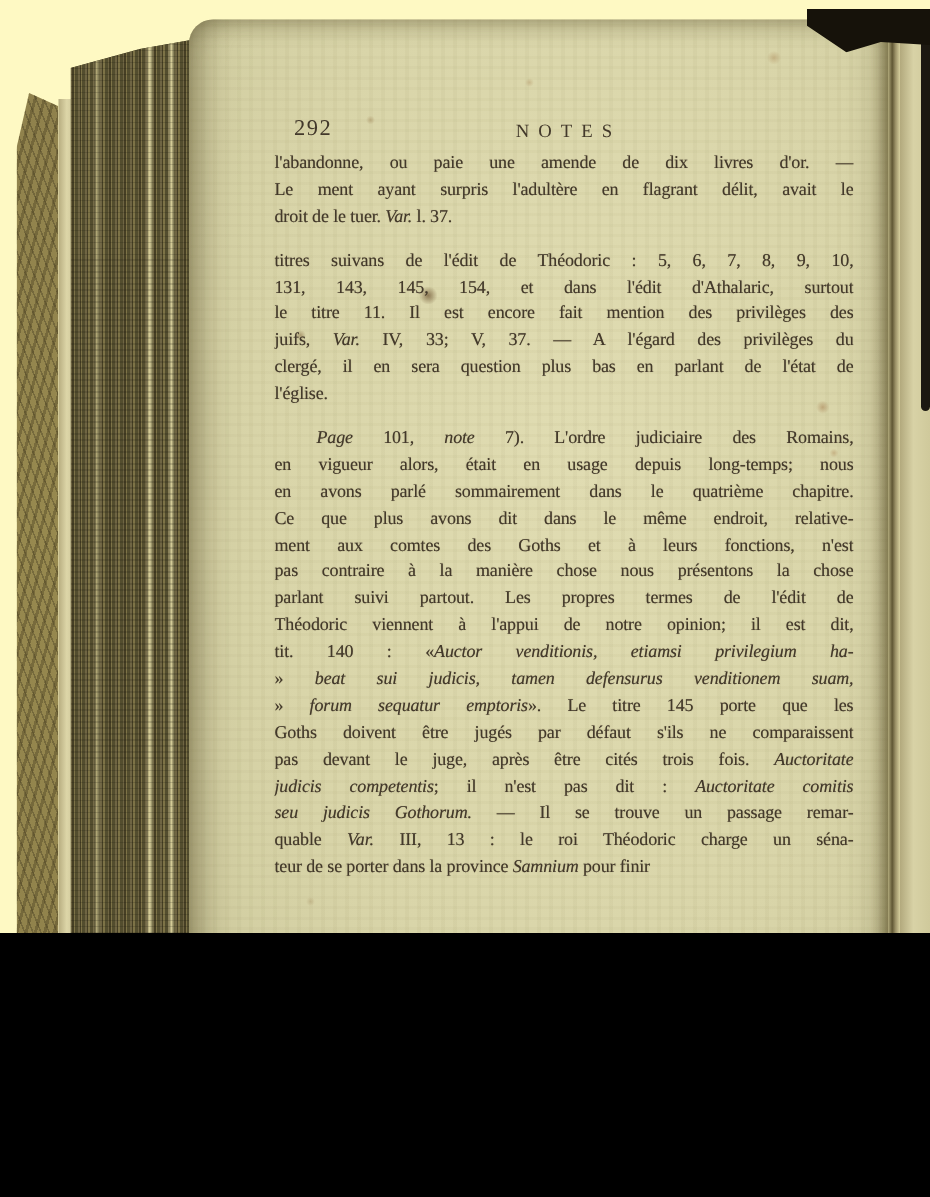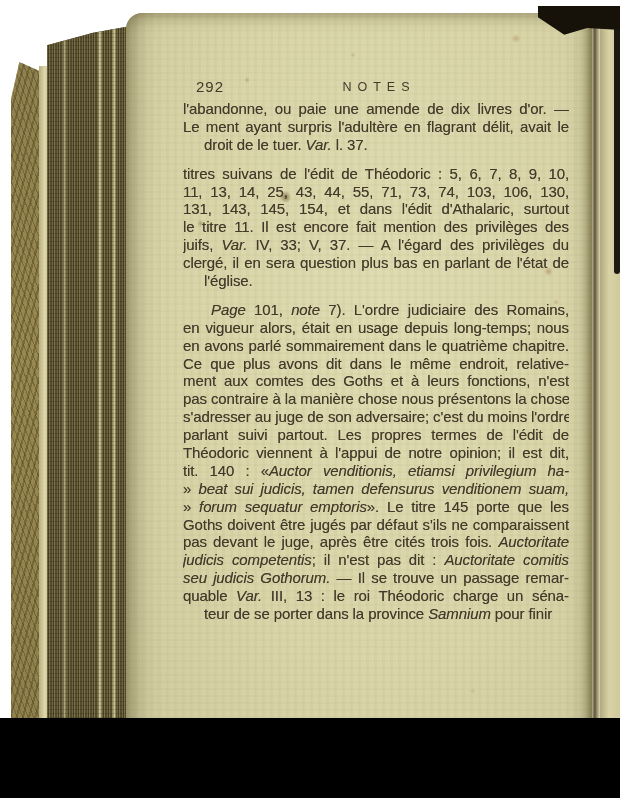--- a/index.html
+++ b/index.html
@@ -1,19 +1,19 @@
 <!DOCTYPE html>
 <html><head>
 <meta charset="utf-8">
 <style>
   html,body{margin:0;padding:0;background:#000;}
   .stage{
-    position:relative; width:620px; height:718px; overflow:hidden;
-    background:#ffffff;
-    font-family:Liberation Sans, sans-serif;
+    position:relative; width:620px; height:622px; overflow:hidden;
+    background:#fef9c3;
+    font-family:Liberation Serif, serif;
   }
   
   .cover-strip{
     position:absolute; left:11px; top:62px; width:28px; height:734px;
     background:
       repeating-linear-gradient(105deg, rgba(70,60,30,.38) 0 2px, rgba(0,0,0,0) 2px 6px),
       repeating-linear-gradient(68deg, rgba(45,38,20,.30) 0 1px, rgba(0,0,0,0) 1px 5px),
       linear-gradient(180deg,#8f814c,#97894f 40%,#8d7f4a);
     clip-path:polygon(30% 0,100% 1.2%,100% 100%,0 99.5%,0 5%);
   }
@@ -85,31 +85,31 @@
   }
   .folio{
     position:absolute; left:13px; top:0; font-size:15px; letter-spacing:1px;
   }
   .running-title{
     position:absolute; left:0; right:0; top:2px; text-align:center;
     font-size:12.5px; letter-spacing:6px; text-indent:6px;
   }
   .text-block{
     position:absolute; left:183px; top:100px; width:386px;
-    font-size:15px; line-height:17.9px; color:#43392b;
+    font-size:12px; line-height:17.9px; color:#43392b;
     letter-spacing:-.1px;
     text-shadow:0 0 .5px rgba(62,50,30,.55);
   }
   .paragraph{margin:0;}
   .paragraph + .paragraph{margin-top:11px;}
   .line{
     height:17.9px; overflow:hidden; white-space:nowrap;
     text-align:justify; text-align-last:justify;
   }
-  .line.last{text-align:left; text-align-last:left;margin-left:21px;}
+  .line.last{text-align:left; text-align-last:left;}
   .line.indent{text-indent:28px;}
   .line em{font-style:italic;}
 </style>
 </head>
 <body>
 
 <div class="stage">
 
   <div class="cover-strip"></div>
   <div class="flyleaf-sliver"></div>
@@ -139,35 +139,33 @@
   </div>
 
   <div class="text-block">
       <div class="paragraph">
         <div class="line"><span>l'abandonne, ou paie une amende de dix livres d'or. —</span></div>
         <div class="line"><span>Le ment ayant surpris l'adultère en flagrant délit, avait le</span></div>
         <div class="line last"><span>droit de le tuer. </span><em>Var.</em><span> l. 37.</span></div>
       </div>
       <div class="paragraph">
         <div class="line"><span>titres suivans de l'édit de Théodoric : 5, 6, 7, 8, 9, 10,</span></div>
-        <div class="line"><span>11, 13, 14, 25, 43, 44, 55, 71, 73, 74, 103, 106, 130,</span></div>
         <div class="line"><span>131, 143, 145, 154, et dans l'édit d'Athalaric, surtout</span></div>
         <div class="line"><span>le titre 11. Il est encore fait mention des privilèges des</span></div>
         <div class="line"><span>juifs, </span><em>Var.</em><span> IV, 33; V, 37. — A l'égard des privilèges du</span></div>
         <div class="line"><span>clergé, il en sera question plus bas en parlant de l'état de</span></div>
         <div class="line last"><span>l'église.</span></div>
       </div>
       <div class="paragraph">
         <div class="line indent"><em>Page</em><span> 101, </span><em>note</em><span> 7). L'ordre judiciaire des Romains,</span></div>
         <div class="line"><span>en vigueur alors, était en usage depuis long-temps; nous</span></div>
         <div class="line"><span>en avons parlé sommairement dans le quatrième chapitre.</span></div>
         <div class="line"><span>Ce que plus avons dit dans le même endroit, relative-</span></div>
         <div class="line"><span>ment aux comtes des Goths et à leurs fonctions, n'est</span></div>
         <div class="line"><span>pas contraire à la manière chose nous présentons la chose</span></div>
-        <div class="line"><span>s'adresser au juge de son adversaire; c'est du moins l'ordre</span></div>
         <div class="line"><span>parlant suivi partout. Les propres termes de l'édit de</span></div>
         <div class="line"><span>Théodoric viennent à l'appui de notre opinion; il est dit,</span></div>
         <div class="line"><span>tit. 140 : «</span><em>Auctor venditionis, etiamsi privilegium ha-</em></div>
         <div class="line"><span>» </span><em>beat sui judicis, tamen defensurus venditionem suam,</em></div>
         <div class="line"><span>» </span><em>forum sequatur emptoris</em><span>». Le titre 145 porte que les</span></div>
         <div class="line"><span>Goths doivent être jugés par défaut s'ils ne comparaissent</span></div>
         <div class="line"><span>pas devant le juge, après être cités trois fois. </span><em>Auctoritate</em></div>
         <div class="line"><em>judicis competentis</em><span>; il n'est pas dit : </span><em>Auctoritate comitis</em></div>
         <div class="line"><em>seu judicis Gothorum.</em><span> — Il se trouve un passage remar-</span></div>
         <div class="line"><span>quable </span><em>Var.</em><span> III, 13 : le roi Théodoric charge un séna-</span></div>

